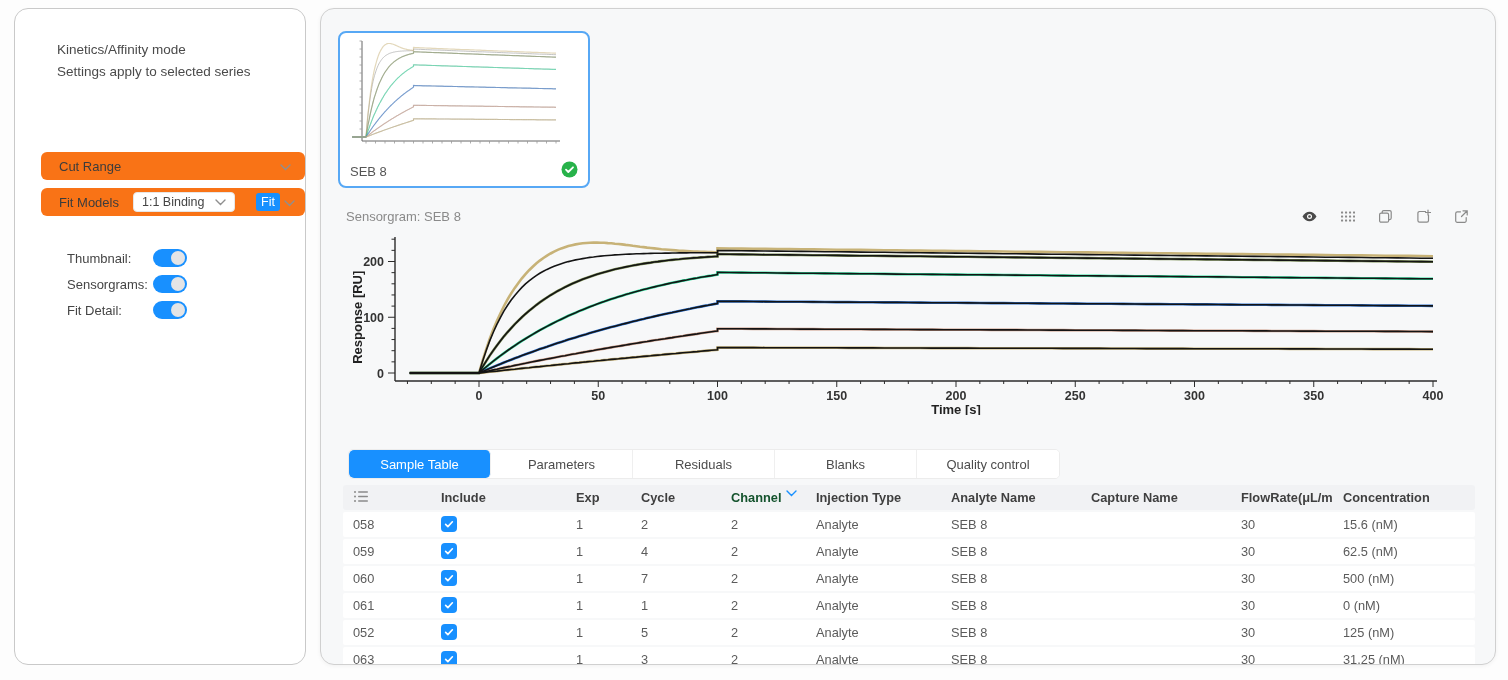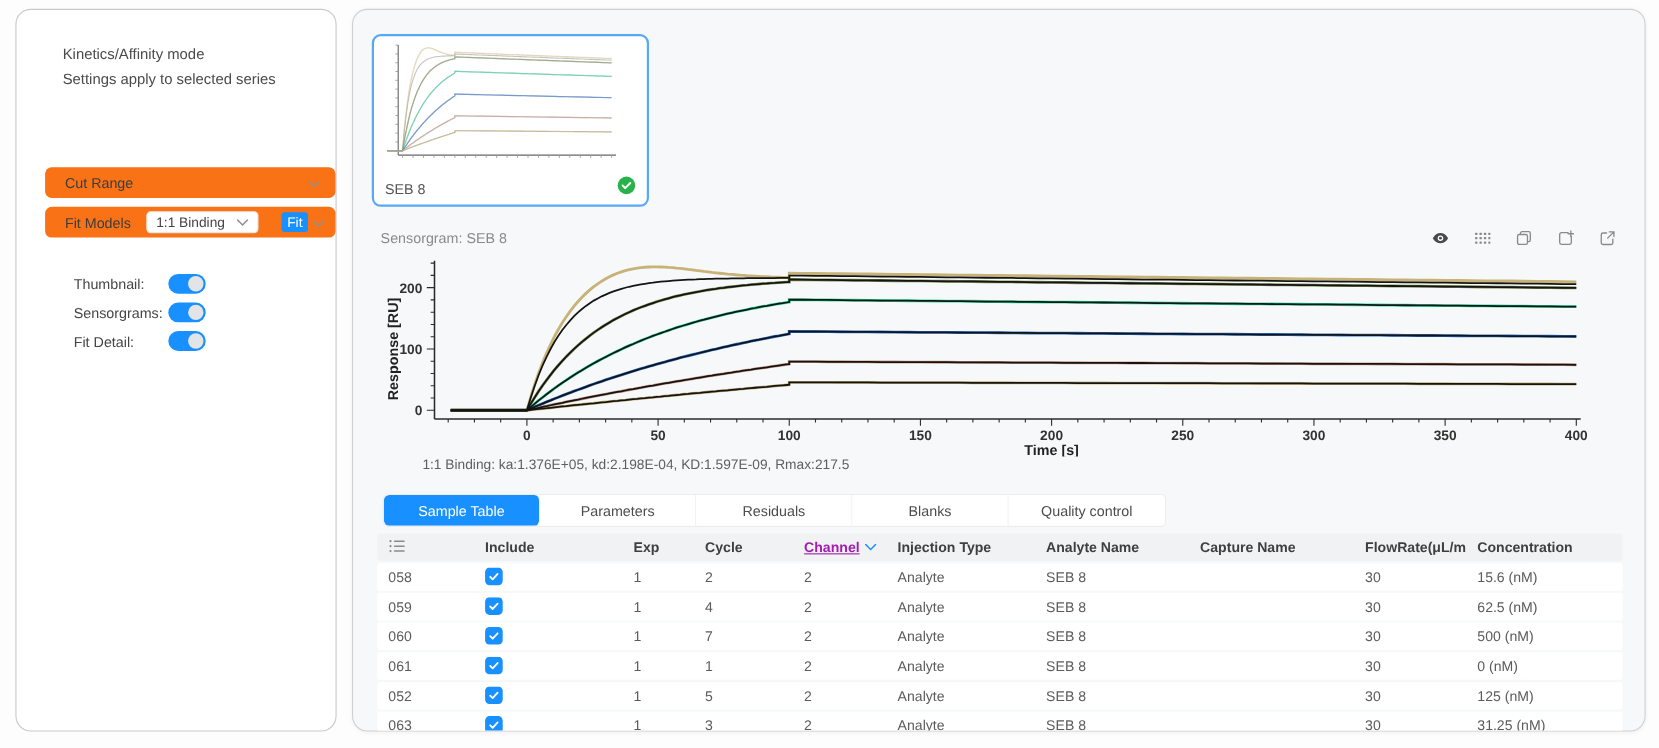--- a/index.html
+++ b/index.html
@@ -49,21 +49,21 @@
     border-right:1px solid #efefef; font-family:inherit; }
   .tab:last-child { border-right:none; }
   .tab.active { background:#1890ff; color:#fff; border-radius:5px; }
 
   .table { position:absolute; left:22px; top:476px; right:20px; }
   .trow { display:grid; grid-template-columns:88px 135px 65px 90px 85px 135px 140px 150px 102px 1fr;
     align-items:center; }
   .trow > div { padding-left:10px; font-size:12.8px; color:#5b5b5b; white-space:nowrap; overflow:hidden; }
   .thead { height:25px; background:#f1f2f4; border-radius:3px; }
   .thead > div { font-weight:700; color:#3f3f3f; }
-  .thead .sorted { color:#a21caf; display:flex; align-items:center; gap:5px;text-decoration:underline; }
+  .thead .sorted { color:#14532d; display:flex; gap:5px; }
   .tbody .trow { height:25px; background:#fff; margin-top:2px; border-radius:2px; cursor:default; }
   .checkbox { width:16px; height:16px; background:#1890ff; border-radius:4px; display:inline-flex;
     align-items:center; justify-content:center; cursor:pointer; }
 </style>
 </head>
 <body>
 
 <div class="page">
 
   <aside class="left-panel">
@@ -310,21 +310,20 @@
         <path d="M60.8 144.0L130.0 144.0L133.6 143.2L137.2 142.4L140.7 141.7L144.3 140.9L147.9 140.2L151.5 139.4L155.0 138.6L158.6 137.9L162.2 137.2L165.8 136.4L169.4 135.7L172.9 135.0L176.5 134.3L180.1 133.5L183.7 132.8L187.2 132.1L190.8 131.4L194.4 130.7L198.0 130.0L201.6 129.4L205.1 128.7L208.7 128.0L212.3 127.3L215.9 126.7L219.4 126.0L223.0 125.3L226.6 124.7L230.2 124.0L233.7 123.4L237.3 122.7L240.9 122.1L244.5 121.5L248.1 120.8L251.6 120.2L255.2 119.6L258.8 119.0L262.4 118.4L265.9 117.8L269.5 117.2L273.1 116.6L276.7 116.0L280.3 115.4L283.8 114.8L287.4 114.2L291.0 113.6L294.6 113.0L298.1 112.5L301.7 111.9L305.3 111.3L308.9 110.8L312.5 110.2L316.0 109.7L319.6 109.1L323.2 108.6L326.8 108.0L330.3 107.5L333.9 107.0L337.5 106.4L341.1 105.9L344.6 105.4L348.2 104.9L351.8 104.3L355.4 103.8L359.0 103.3L362.5 102.8L366.1 102.3L368.5 102.0L368.5 99.7L380.4 99.8L392.3 99.8L404.3 99.9L416.2 99.9L428.1 100.0L440.0 100.0L452.0 100.1L463.9 100.1L475.8 100.2L487.7 100.2L499.7 100.3L511.6 100.3L523.5 100.4L535.5 100.4L547.4 100.5L559.3 100.5L571.2 100.6L583.1 100.6L595.1 100.7L607.0 100.7L618.9 100.8L630.8 100.8L642.8 100.9L654.7 100.9L666.6 100.9L678.5 101.0L690.5 101.0L702.4 101.1L714.3 101.1L726.3 101.2L738.2 101.2L750.1 101.3L762.0 101.3L773.9 101.4L785.9 101.4L797.8 101.5L809.7 101.5L821.6 101.6L833.6 101.6L845.5 101.7L857.4 101.7L869.3 101.7L881.3 101.8L893.2 101.8L905.1 101.9L917.0 101.9L929.0 102.0L940.9 102.0L952.8 102.1L964.7 102.1L976.7 102.2L988.6 102.2L1000.5 102.3L1012.4 102.3L1024.4 102.3L1036.3 102.4L1048.2 102.4L1060.1 102.5L1072.1 102.5L1084.0 102.6" fill="none" stroke="#cc9a86" stroke-width="2.6"></path>
         <path d="M60.8 144.0L130.0 144.0L133.6 143.6L137.2 143.2L140.7 142.8L144.3 142.4L147.9 142.1L151.5 141.7L155.0 141.3L158.6 140.9L162.2 140.5L165.8 140.2L169.4 139.8L172.9 139.4L176.5 139.0L180.1 138.7L183.7 138.3L187.2 137.9L190.8 137.6L194.4 137.2L198.0 136.8L201.6 136.5L205.1 136.1L208.7 135.7L212.3 135.4L215.9 135.0L219.4 134.7L223.0 134.3L226.6 133.9L230.2 133.6L233.7 133.2L237.3 132.9L240.9 132.5L244.5 132.2L248.1 131.8L251.6 131.5L255.2 131.1L258.8 130.8L262.4 130.4L265.9 130.1L269.5 129.8L273.1 129.4L276.7 129.1L280.3 128.7L283.8 128.4L287.4 128.1L291.0 127.7L294.6 127.4L298.1 127.1L301.7 126.8L305.3 126.4L308.9 126.1L312.5 125.8L316.0 125.4L319.6 125.1L323.2 124.8L326.8 124.5L330.3 124.1L333.9 123.8L337.5 123.5L341.1 123.2L344.6 122.9L348.2 122.6L351.8 122.2L355.4 121.9L359.0 121.6L362.5 121.3L366.1 121.0L368.5 120.8L368.5 118.6L380.4 118.6L392.3 118.6L404.3 118.6L416.2 118.7L428.1 118.7L440.0 118.7L452.0 118.8L463.9 118.8L475.8 118.8L487.7 118.8L499.7 118.9L511.6 118.9L523.5 118.9L535.5 119.0L547.4 119.0L559.3 119.0L571.2 119.0L583.1 119.1L595.1 119.1L607.0 119.1L618.9 119.1L630.8 119.2L642.8 119.2L654.7 119.2L666.6 119.3L678.5 119.3L690.5 119.3L702.4 119.3L714.3 119.4L726.3 119.4L738.2 119.4L750.1 119.4L762.0 119.5L773.9 119.5L785.9 119.5L797.8 119.6L809.7 119.6L821.6 119.6L833.6 119.6L845.5 119.7L857.4 119.7L869.3 119.7L881.3 119.7L893.2 119.8L905.1 119.8L917.0 119.8L929.0 119.8L940.9 119.9L952.8 119.9L964.7 119.9L976.7 120.0L988.6 120.0L1000.5 120.0L1012.4 120.0L1024.4 120.1L1036.3 120.1L1048.2 120.1L1060.1 120.1L1072.1 120.2L1084.0 120.2" fill="none" stroke="#c7b277" stroke-width="2.6"></path>
         <path d="M60.8 144.0L130.0 144.0L133.6 132.2L137.2 121.5L140.7 111.9L144.3 103.2L147.9 95.4L151.5 88.3L155.0 81.9L158.6 76.2L162.2 71.0L165.8 66.4L169.4 62.2L172.9 58.4L176.5 54.9L180.1 51.9L183.7 49.1L187.2 46.6L190.8 44.3L194.4 42.3L198.0 40.4L201.6 38.8L205.1 37.3L208.7 35.9L212.3 34.7L215.9 33.6L219.4 32.6L223.0 31.7L226.6 30.9L230.2 30.2L233.7 29.6L237.3 29.0L240.9 28.4L244.5 28.0L248.1 27.5L251.6 27.1L255.2 26.8L258.8 26.5L262.4 26.2L265.9 25.9L269.5 25.7L273.1 25.5L276.7 25.3L280.3 25.1L283.8 25.0L287.4 24.8L291.0 24.7L294.6 24.6L298.1 24.5L301.7 24.4L305.3 24.3L308.9 24.3L312.5 24.2L316.0 24.1L319.6 24.1L323.2 24.0L326.8 24.0L330.3 23.9L333.9 23.9L337.5 23.9L341.1 23.8L344.6 23.8L348.2 23.8L351.8 23.8L355.4 23.8L359.0 23.7L362.5 23.7L366.1 23.7L368.5 23.7L368.5 21.5L380.4 21.6L392.3 21.7L404.3 21.9L416.2 22.0L428.1 22.1L440.0 22.3L452.0 22.4L463.9 22.5L475.8 22.7L487.7 22.8L499.7 22.9L511.6 23.1L523.5 23.2L535.5 23.3L547.4 23.5L559.3 23.6L571.2 23.7L583.1 23.9L595.1 24.0L607.0 24.1L618.9 24.3L630.8 24.4L642.8 24.5L654.7 24.7L666.6 24.8L678.5 24.9L690.5 25.1L702.4 25.2L714.3 25.3L726.3 25.4L738.2 25.6L750.1 25.7L762.0 25.8L773.9 26.0L785.9 26.1L797.8 26.2L809.7 26.4L821.6 26.5L833.6 26.6L845.5 26.7L857.4 26.9L869.3 27.0L881.3 27.1L893.2 27.3L905.1 27.4L917.0 27.5L929.0 27.6L940.9 27.8L952.8 27.9L964.7 28.0L976.7 28.2L988.6 28.3L1000.5 28.4L1012.4 28.5L1024.4 28.7L1036.3 28.8L1048.2 28.9L1060.1 29.0L1072.1 29.2L1084.0 29.3" fill="none" stroke="#141414" stroke-width="1.6"></path>
         <path d="M60.8 144.0L130.0 144.0L133.6 137.9L137.2 132.1L140.7 126.6L144.3 121.4L147.9 116.5L151.5 111.8L155.0 107.3L158.6 103.1L162.2 99.1L165.8 95.2L169.4 91.6L172.9 88.2L176.5 84.9L180.1 81.8L183.7 78.9L187.2 76.1L190.8 73.4L194.4 70.9L198.0 68.5L201.6 66.2L205.1 64.1L208.7 62.0L212.3 60.1L215.9 58.2L219.4 56.5L223.0 54.8L226.6 53.2L230.2 51.7L233.7 50.3L237.3 49.0L240.9 47.7L244.5 46.5L248.1 45.3L251.6 44.2L255.2 43.2L258.8 42.2L262.4 41.2L265.9 40.3L269.5 39.5L273.1 38.7L276.7 37.9L280.3 37.2L283.8 36.5L287.4 35.9L291.0 35.2L294.6 34.6L298.1 34.1L301.7 33.6L305.3 33.0L308.9 32.6L312.5 32.1L316.0 31.7L319.6 31.3L323.2 30.9L326.8 30.5L330.3 30.2L333.9 29.8L337.5 29.5L341.1 29.2L344.6 28.9L348.2 28.7L351.8 28.4L355.4 28.2L359.0 27.9L362.5 27.7L366.1 27.5L368.5 27.4L368.5 25.1L380.4 25.3L392.3 25.4L404.3 25.5L416.2 25.7L428.1 25.8L440.0 25.9L452.0 26.0L463.9 26.2L475.8 26.3L487.7 26.4L499.7 26.6L511.6 26.7L523.5 26.8L535.5 26.9L547.4 27.1L559.3 27.2L571.2 27.3L583.1 27.5L595.1 27.6L607.0 27.7L618.9 27.8L630.8 28.0L642.8 28.1L654.7 28.2L666.6 28.4L678.5 28.5L690.5 28.6L702.4 28.7L714.3 28.9L726.3 29.0L738.2 29.1L750.1 29.2L762.0 29.4L773.9 29.5L785.9 29.6L797.8 29.7L809.7 29.9L821.6 30.0L833.6 30.1L845.5 30.2L857.4 30.4L869.3 30.5L881.3 30.6L893.2 30.7L905.1 30.9L917.0 31.0L929.0 31.1L940.9 31.2L952.8 31.4L964.7 31.5L976.7 31.6L988.6 31.7L1000.5 31.9L1012.4 32.0L1024.4 32.1L1036.3 32.2L1048.2 32.4L1060.1 32.5L1072.1 32.6L1084.0 32.7" fill="none" stroke="#141414" stroke-width="1.6"></path>
         <path d="M60.8 144.0L130.0 144.0L133.6 140.9L137.2 137.9L140.7 135.0L144.3 132.2L147.9 129.4L151.5 126.7L155.0 124.1L158.6 121.5L162.2 119.0L165.8 116.6L169.4 114.2L172.9 111.9L176.5 109.7L180.1 107.5L183.7 105.4L187.2 103.3L190.8 101.2L194.4 99.3L198.0 97.4L201.6 95.5L205.1 93.7L208.7 91.9L212.3 90.2L215.9 88.5L219.4 86.8L223.0 85.2L226.6 83.7L230.2 82.1L233.7 80.7L237.3 79.2L240.9 77.8L244.5 76.4L248.1 75.1L251.6 73.8L255.2 72.6L258.8 71.3L262.4 70.1L265.9 68.9L269.5 67.8L273.1 66.7L276.7 65.6L280.3 64.6L283.8 63.5L287.4 62.5L291.0 61.6L294.6 60.6L298.1 59.7L301.7 58.8L305.3 57.9L308.9 57.0L312.5 56.2L316.0 55.4L319.6 54.6L323.2 53.8L326.8 53.1L330.3 52.4L333.9 51.6L337.5 51.0L341.1 50.3L344.6 49.6L348.2 49.0L351.8 48.3L355.4 47.7L359.0 47.1L362.5 46.6L366.1 46.0L368.5 45.6L368.5 43.4L380.4 43.5L392.3 43.6L404.3 43.7L416.2 43.8L428.1 44.0L440.0 44.1L452.0 44.2L463.9 44.3L475.8 44.4L487.7 44.5L499.7 44.6L511.6 44.7L523.5 44.8L535.5 44.9L547.4 45.1L559.3 45.2L571.2 45.3L583.1 45.4L595.1 45.5L607.0 45.6L618.9 45.7L630.8 45.8L642.8 45.9L654.7 46.0L666.6 46.1L678.5 46.2L690.5 46.3L702.4 46.5L714.3 46.6L726.3 46.7L738.2 46.8L750.1 46.9L762.0 47.0L773.9 47.1L785.9 47.2L797.8 47.3L809.7 47.4L821.6 47.5L833.6 47.6L845.5 47.7L857.4 47.8L869.3 47.9L881.3 48.0L893.2 48.2L905.1 48.3L917.0 48.4L929.0 48.5L940.9 48.6L952.8 48.7L964.7 48.8L976.7 48.9L988.6 49.0L1000.5 49.1L1012.4 49.2L1024.4 49.3L1036.3 49.4L1048.2 49.5L1060.1 49.6L1072.1 49.7L1084.0 49.8" fill="none" stroke="#141414" stroke-width="1.6"></path>
         <path d="M60.8 144.0L130.0 144.0L133.6 142.4L137.2 140.9L140.7 139.4L144.3 137.9L147.9 136.4L151.5 135.0L155.0 133.5L158.6 132.1L162.2 130.7L165.8 129.3L169.4 128.0L172.9 126.6L176.5 125.3L180.1 124.0L183.7 122.7L187.2 121.4L190.8 120.1L194.4 118.9L198.0 117.7L201.6 116.4L205.1 115.3L208.7 114.1L212.3 112.9L215.9 111.8L219.4 110.6L223.0 109.5L226.6 108.4L230.2 107.3L233.7 106.2L237.3 105.2L240.9 104.1L244.5 103.1L248.1 102.1L251.6 101.1L255.2 100.1L258.8 99.1L262.4 98.1L265.9 97.2L269.5 96.2L273.1 95.3L276.7 94.4L280.3 93.5L283.8 92.6L287.4 91.7L291.0 90.8L294.6 90.0L298.1 89.1L301.7 88.3L305.3 87.4L308.9 86.6L312.5 85.8L316.0 85.0L319.6 84.2L323.2 83.5L326.8 82.7L330.3 82.0L333.9 81.2L337.5 80.5L341.1 79.8L344.6 79.0L348.2 78.3L351.8 77.6L355.4 76.9L359.0 76.3L362.5 75.6L366.1 74.9L368.5 74.5L368.5 72.3L380.4 72.4L392.3 72.4L404.3 72.5L416.2 72.6L428.1 72.7L440.0 72.7L452.0 72.8L463.9 72.9L475.8 73.0L487.7 73.1L499.7 73.1L511.6 73.2L523.5 73.3L535.5 73.4L547.4 73.4L559.3 73.5L571.2 73.6L583.1 73.7L595.1 73.8L607.0 73.8L618.9 73.9L630.8 74.0L642.8 74.1L654.7 74.1L666.6 74.2L678.5 74.3L690.5 74.4L702.4 74.5L714.3 74.5L726.3 74.6L738.2 74.7L750.1 74.8L762.0 74.8L773.9 74.9L785.9 75.0L797.8 75.1L809.7 75.1L821.6 75.2L833.6 75.3L845.5 75.4L857.4 75.4L869.3 75.5L881.3 75.6L893.2 75.7L905.1 75.7L917.0 75.8L929.0 75.9L940.9 76.0L952.8 76.0L964.7 76.1L976.7 76.2L988.6 76.3L1000.5 76.3L1012.4 76.4L1024.4 76.5L1036.3 76.6L1048.2 76.6L1060.1 76.7L1072.1 76.8L1084.0 76.9" fill="none" stroke="#141414" stroke-width="1.6"></path>
         <path d="M60.8 144.0L130.0 144.0L133.6 143.2L137.2 142.4L140.7 141.7L144.3 140.9L147.9 140.2L151.5 139.4L155.0 138.6L158.6 137.9L162.2 137.2L165.8 136.4L169.4 135.7L172.9 135.0L176.5 134.3L180.1 133.5L183.7 132.8L187.2 132.1L190.8 131.4L194.4 130.7L198.0 130.0L201.6 129.4L205.1 128.7L208.7 128.0L212.3 127.3L215.9 126.7L219.4 126.0L223.0 125.3L226.6 124.7L230.2 124.0L233.7 123.4L237.3 122.7L240.9 122.1L244.5 121.5L248.1 120.8L251.6 120.2L255.2 119.6L258.8 119.0L262.4 118.4L265.9 117.8L269.5 117.2L273.1 116.6L276.7 116.0L280.3 115.4L283.8 114.8L287.4 114.2L291.0 113.6L294.6 113.0L298.1 112.5L301.7 111.9L305.3 111.3L308.9 110.8L312.5 110.2L316.0 109.7L319.6 109.1L323.2 108.6L326.8 108.0L330.3 107.5L333.9 107.0L337.5 106.4L341.1 105.9L344.6 105.4L348.2 104.9L351.8 104.3L355.4 103.8L359.0 103.3L362.5 102.8L366.1 102.3L368.5 102.0L368.5 99.7L380.4 99.8L392.3 99.8L404.3 99.9L416.2 99.9L428.1 100.0L440.0 100.0L452.0 100.1L463.9 100.1L475.8 100.2L487.7 100.2L499.7 100.3L511.6 100.3L523.5 100.4L535.5 100.4L547.4 100.5L559.3 100.5L571.2 100.6L583.1 100.6L595.1 100.7L607.0 100.7L618.9 100.8L630.8 100.8L642.8 100.9L654.7 100.9L666.6 100.9L678.5 101.0L690.5 101.0L702.4 101.1L714.3 101.1L726.3 101.2L738.2 101.2L750.1 101.3L762.0 101.3L773.9 101.4L785.9 101.4L797.8 101.5L809.7 101.5L821.6 101.6L833.6 101.6L845.5 101.7L857.4 101.7L869.3 101.7L881.3 101.8L893.2 101.8L905.1 101.9L917.0 101.9L929.0 102.0L940.9 102.0L952.8 102.1L964.7 102.1L976.7 102.2L988.6 102.2L1000.5 102.3L1012.4 102.3L1024.4 102.3L1036.3 102.4L1048.2 102.4L1060.1 102.5L1072.1 102.5L1084.0 102.6" fill="none" stroke="#141414" stroke-width="1.6"></path>
         <path d="M60.8 144.0L130.0 144.0L133.6 143.6L137.2 143.2L140.7 142.8L144.3 142.4L147.9 142.1L151.5 141.7L155.0 141.3L158.6 140.9L162.2 140.5L165.8 140.2L169.4 139.8L172.9 139.4L176.5 139.0L180.1 138.7L183.7 138.3L187.2 137.9L190.8 137.6L194.4 137.2L198.0 136.8L201.6 136.5L205.1 136.1L208.7 135.7L212.3 135.4L215.9 135.0L219.4 134.7L223.0 134.3L226.6 133.9L230.2 133.6L233.7 133.2L237.3 132.9L240.9 132.5L244.5 132.2L248.1 131.8L251.6 131.5L255.2 131.1L258.8 130.8L262.4 130.4L265.9 130.1L269.5 129.8L273.1 129.4L276.7 129.1L280.3 128.7L283.8 128.4L287.4 128.1L291.0 127.7L294.6 127.4L298.1 127.1L301.7 126.8L305.3 126.4L308.9 126.1L312.5 125.8L316.0 125.4L319.6 125.1L323.2 124.8L326.8 124.5L330.3 124.1L333.9 123.8L337.5 123.5L341.1 123.2L344.6 122.9L348.2 122.6L351.8 122.2L355.4 121.9L359.0 121.6L362.5 121.3L366.1 121.0L368.5 120.8L368.5 118.6L380.4 118.6L392.3 118.6L404.3 118.6L416.2 118.7L428.1 118.7L440.0 118.7L452.0 118.8L463.9 118.8L475.8 118.8L487.7 118.8L499.7 118.9L511.6 118.9L523.5 118.9L535.5 119.0L547.4 119.0L559.3 119.0L571.2 119.0L583.1 119.1L595.1 119.1L607.0 119.1L618.9 119.1L630.8 119.2L642.8 119.2L654.7 119.2L666.6 119.3L678.5 119.3L690.5 119.3L702.4 119.3L714.3 119.4L726.3 119.4L738.2 119.4L750.1 119.4L762.0 119.5L773.9 119.5L785.9 119.5L797.8 119.6L809.7 119.6L821.6 119.6L833.6 119.6L845.5 119.7L857.4 119.7L869.3 119.7L881.3 119.7L893.2 119.8L905.1 119.8L917.0 119.8L929.0 119.8L940.9 119.9L952.8 119.9L964.7 119.9L976.7 120.0L988.6 120.0L1000.5 120.0L1012.4 120.0L1024.4 120.1L1036.3 120.1L1048.2 120.1L1060.1 120.1L1072.1 120.2L1084.0 120.2" fill="none" stroke="#141414" stroke-width="1.6"></path>
       </svg>
 
-    <div class="fit-caption">1:1 Binding: ka:1.376E+05, kd:2.198E-04, KD:1.597E-09, Rmax:217.5</div>
 
     <div class="tabs" id="tabs">
         <button class="tab active">Sample Table</button>
         <button class="tab">Parameters</button>
         <button class="tab">Residuals</button>
         <button class="tab">Blanks</button>
         <button class="tab">Quality control</button>
       </div>
 
     <div class="table">

